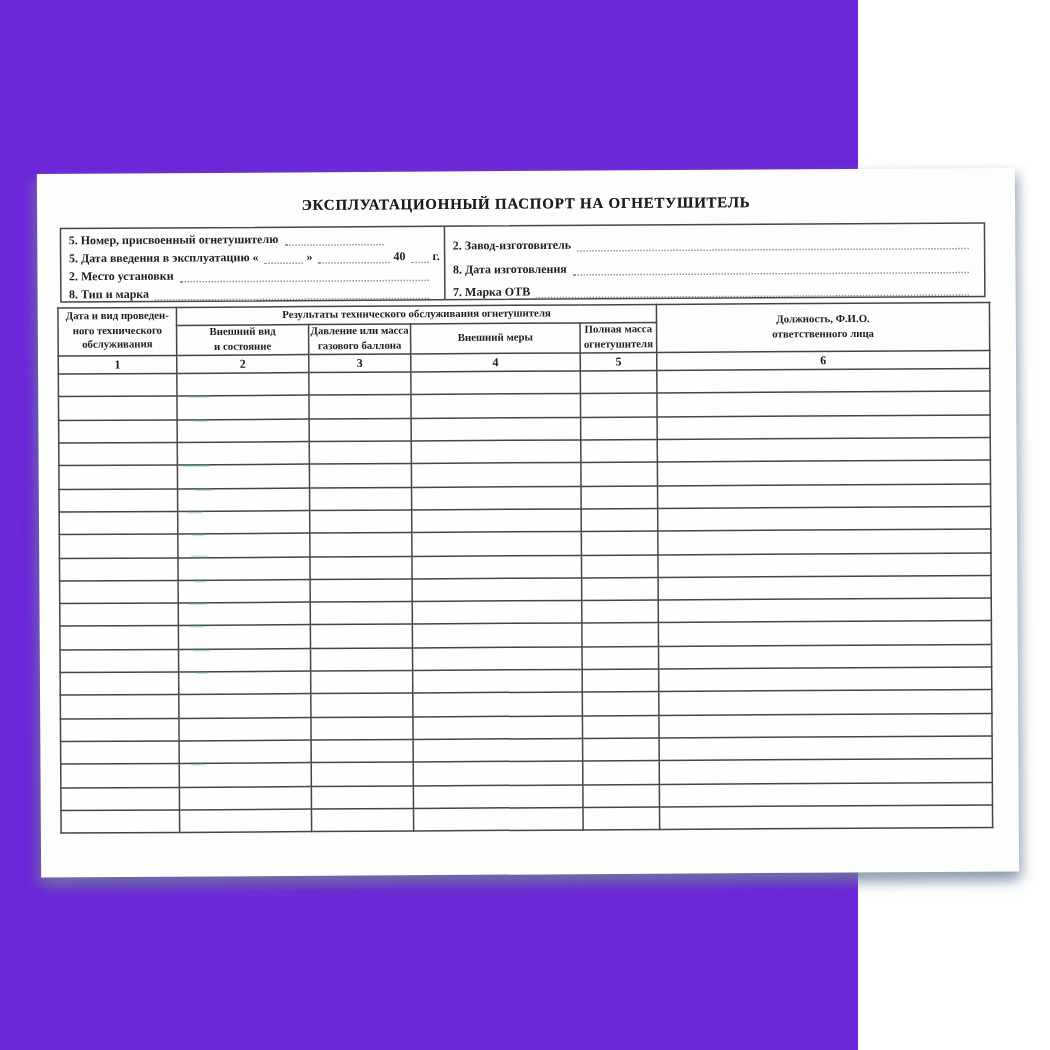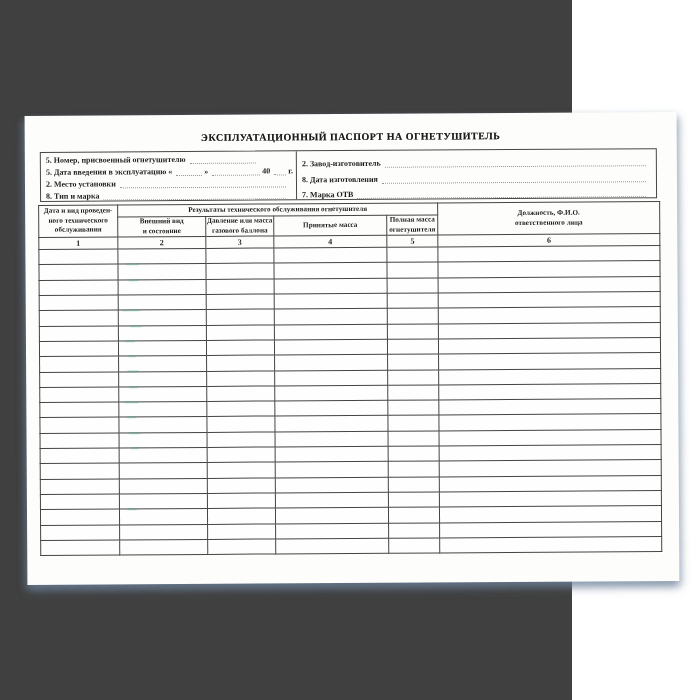--- a/index.html
+++ b/index.html
@@ -1,18 +1,18 @@
 <!DOCTYPE html>
 <html><head>
 <meta charset="utf-8">
 <style>
   html,body{margin:0;padding:0;}
   body{width:700px;height:700px;overflow:hidden;
        font-family:"Liberation Serif","DejaVu Serif",serif;}
-  .stage{position:relative;width:572px;height:700px;background:#404040;}
+  .stage{position:relative;width:572px;height:700px;background:#6d28d9;}
   .sheet{position:absolute;left:26px;top:114px;width:652px;height:469px;
          background:#fdfdfc;
          transform:rotate(-0.35deg);
          box-shadow:0 6px 10px rgba(105,125,150,.55),
                     -3px 4px 7px rgba(115,135,160,.35),
                      3px 4px 7px rgba(115,135,160,.30);}
   .doc-title{position:absolute;left:0;top:17px;width:100%;text-align:center;
              font-size:10px;font-weight:bold;letter-spacing:.5px;color:#1c1c1c;
              text-shadow:0 0 .4px rgba(0,0,0,.55);}
   
@@ -114,21 +114,21 @@
 обслуживания</th>
           <th colspan="4" class="group-hd">Результаты технического обслуживания огнетушителя</th>
           <th rowspan="2">Должность, Ф.И.О.
 ответственного лица</th>
         </tr>
         <tr class="rowB">
           <th>Внешний вид
 и состояние</th>
           <th>Давление или масса
 газового баллона</th>
-          <th>Принятые масса</th>
+          <th>Внешний меры</th>
           <th>Полная масса
 огнетушителя</th>
         </tr>
         <tr class="rowNums">
           <td>1</td>
           <td>2</td>
           <td>3</td>
           <td>4</td>
           <td>5</td>
           <td>6</td>

